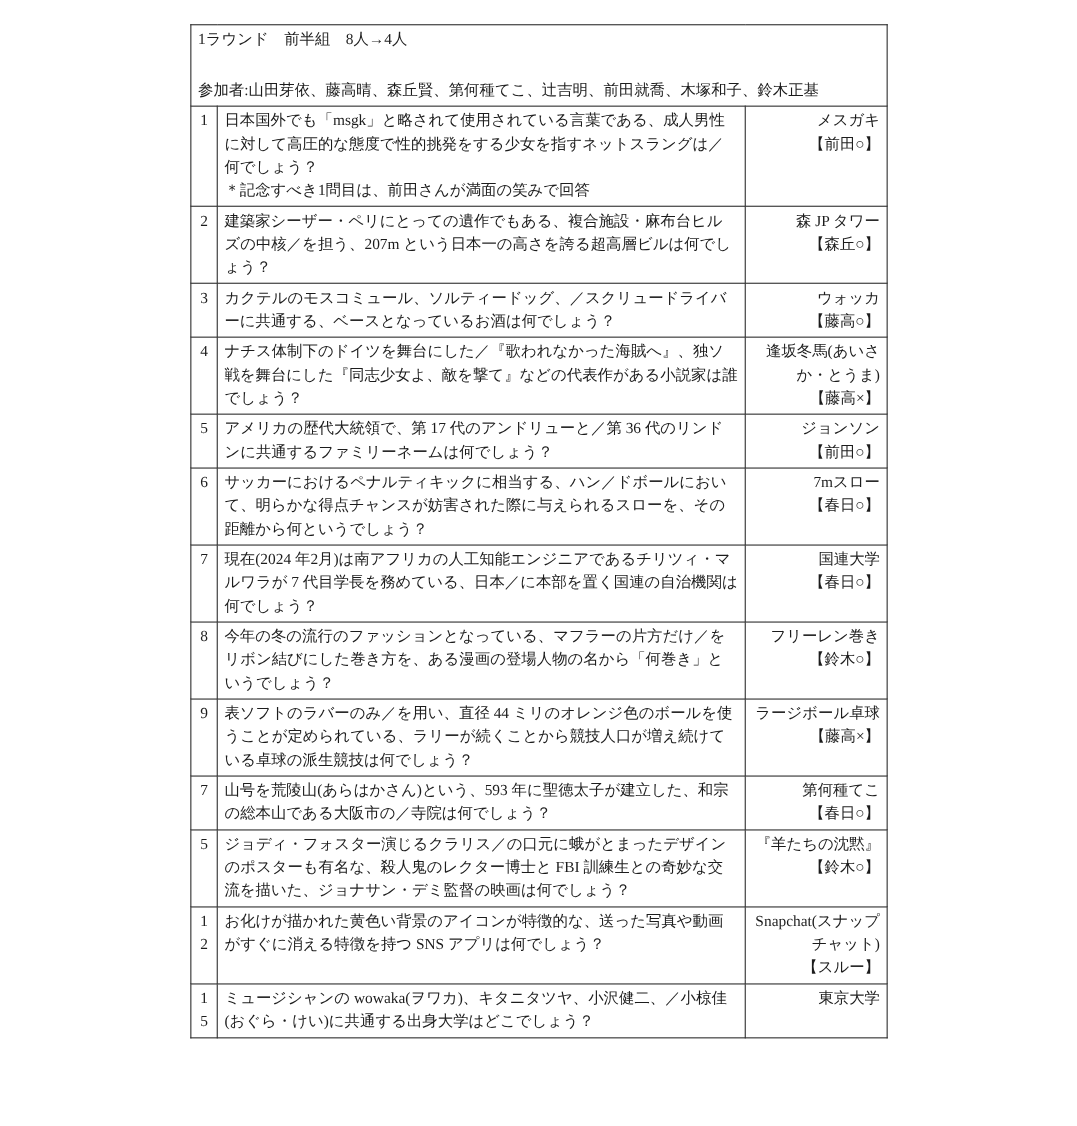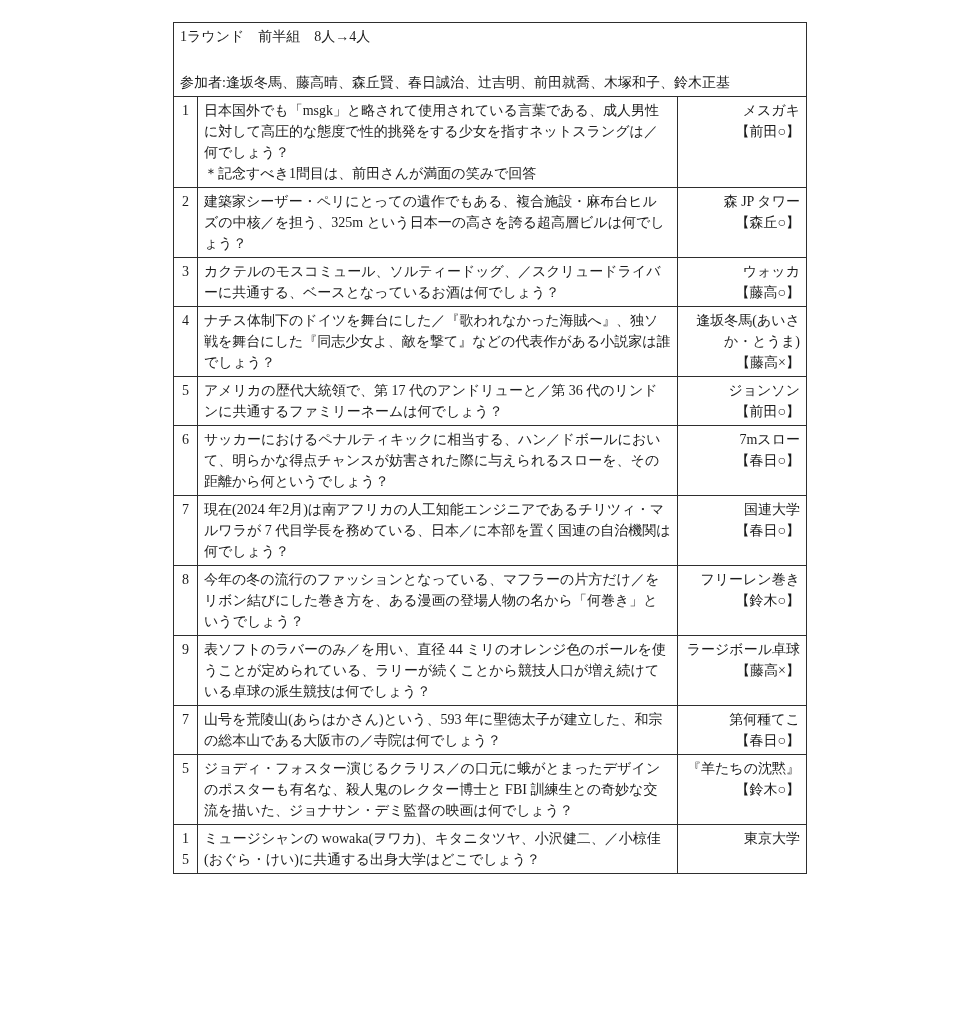--- a/index.html
+++ b/index.html
@@ -61,38 +61,38 @@
     <colgroup>
       <col style="width:24px">
       <col style="width:480px">
       <col style="width:129px">
     </colgroup>
     <tbody>
       <tr>
         <td class="header-cell" colspan="3">
           <div>1ラウンド　前半組　8人→4人</div>
           <div class="header-spacer"></div>
-          <div>参加者:逢坂冬馬、藤高晴、森丘賢、春日誠治、辻吉明、前田就喬、木塚和子、鈴木正基</div>
+          <div>参加者:山田芽依、藤高晴、森丘賢、第何種てこ、辻吉明、前田就喬、木塚和子、鈴木正基</div>
         </td>
       </tr>
     <tr>
     <td class="no-cell">1</td>
     <td class="q-cell">
       <div>日本国外でも「msgk」と略されて使用されている言葉である、成人男性に対して高圧的な態度で性的挑発をする少女を指すネットスラングは／何でしょう？</div>
       <div>＊記念すべき1問目は、前田さんが満面の笑みで回答</div>
     </td>
     <td class="a-cell">
       <div>メスガキ</div>
       <div>【前田○】</div>
     </td>
   </tr>
         <tr>
     <td class="no-cell">2</td>
     <td class="q-cell">
-      <div>建築家シーザー・ペリにとっての遺作でもある、複合施設・麻布台ヒルズの中核／を担う、325m という日本一の高さを誇る超高層ビルは何でしょう？</div>
+      <div>建築家シーザー・ペリにとっての遺作でもある、複合施設・麻布台ヒルズの中核／を担う、207m という日本一の高さを誇る超高層ビルは何でしょう？</div>
 
     </td>
     <td class="a-cell">
       <div>森 JP タワー</div>
       <div>【森丘○】</div>
     </td>
   </tr>
         <tr>
     <td class="no-cell">3</td>
     <td class="q-cell">
@@ -186,20 +186,31 @@
     <td class="q-cell">
       <div>ジョディ・フォスター演じるクラリス／の口元に蛾がとまったデザインのポスターも有名な、殺人鬼のレクター博士と FBI 訓練生との奇妙な交流を描いた、ジョナサン・デミ監督の映画は何でしょう？</div>
 
     </td>
     <td class="a-cell">
       <div>『羊たちの沈黙』</div>
       <div>【鈴木○】</div>
     </td>
   </tr>
         <tr>
+    <td class="no-cell">12</td>
+    <td class="q-cell">
+      <div>お化けが描かれた黄色い背景のアイコンが特徴的な、送った写真や動画がすぐに消える特徴を持つ SNS アプリは何でしょう？</div>
+
+    </td>
+    <td class="a-cell">
+      <div>Snapchat(スナップチャット)</div>
+      <div>【スルー】</div>
+    </td>
+  </tr>
+        <tr>
     <td class="no-cell">15</td>
     <td class="q-cell">
       <div>ミュージシャンの wowaka(ヲワカ)、キタニタツヤ、小沢健二、／小椋佳(おぐら・けい)に共通する出身大学はどこでしょう？</div>
 
     </td>
     <td class="a-cell">
       <div>東京大学</div>
 
     </td>
   </tr>

